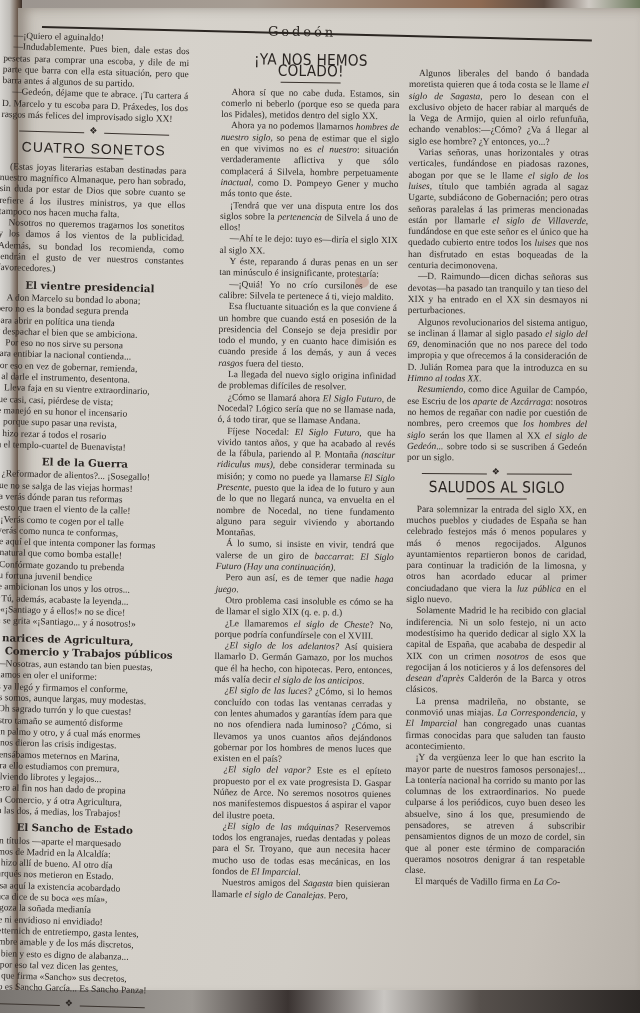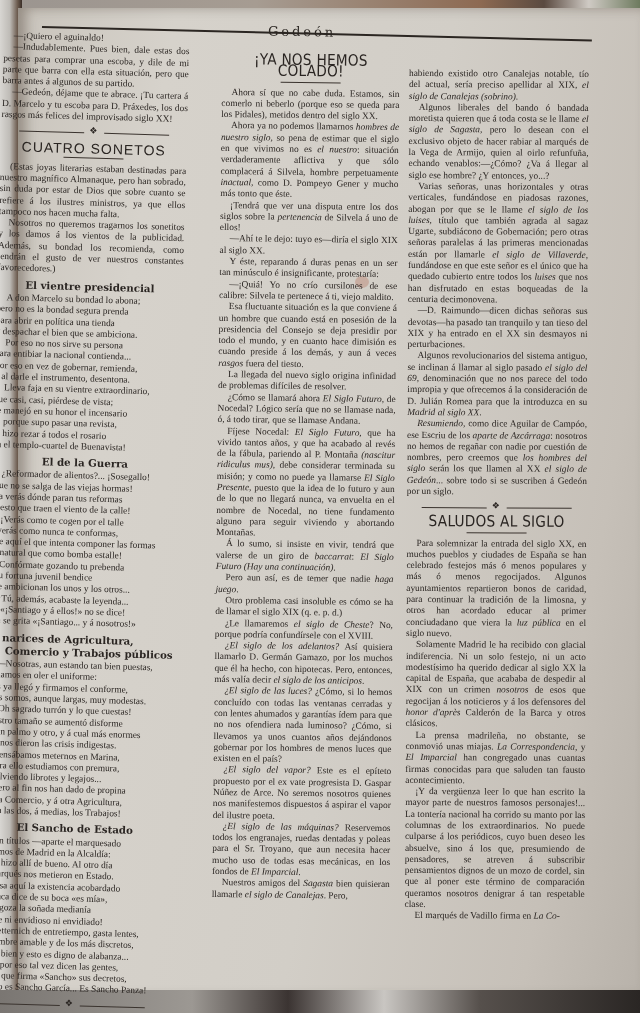--- a/index.html
+++ b/index.html
@@ -194,32 +194,31 @@
       <p><i>¿El siglo de los adelantos?</i> Así quisiera llamarlo D. Germán Gamazo, por los muchos que él ha hecho, con hipotecas. Pero, entonces, más valía decir <i>el siglo de los anticipos</i>.</p>
       <p><i>¿El siglo de las luces?</i> ¿Cómo, si lo hemos concluído con todas las ventanas cerradas y con lentes ahumados y garantías ídem para que no nos ofendiera nada luminoso? ¿Cómo, si llevamos ya unos cuantos años dejándonos gobernar por los hombres de menos luces que existen en el país?</p>
       <p><i>¿El siglo del vapor?</i> Este es el epíteto propuesto por el ex vate progresista D. Gaspar Núñez de Arce. No seremos nosotros quienes nos manifestemos dispuestos á aspirar el vapor del ilustre poeta.</p>
       <p><i>¿El siglo de las máquinas?</i> Reservemos todos los engranajes, ruedas dentadas y poleas para el Sr. Troyano, que aun necesita hacer mucho uso de todas esas mecánicas, en los fondos de <i>El Imparcial</i>.</p>
       <p>Nuestros amigos del <i>Sagasta</i> bien quisieran llamarle <i>el siglo de Canalejas</i>. Pero,</p>
     </div>
 </div>
 
 <div class="col col3">
   <div id="c3-a">
-      <p class="noind">habiendo existido otro Canalejas notable, tío del actual, sería preciso apellidar al XIX, <i>el siglo de Canalejas (sobrino)</i>.</p>
       <p>Algunos liberales del bando ó bandada moretista quieren que á toda costa se le llame <i>el siglo de Sagasta</i>, pero lo desean con el exclusivo objeto de hacer rabiar al marqués de la Vega de Armijo, quien al oirlo refunfuña, echando venablos:—¿Cómo? ¿Va á llegar al siglo ese hombre? ¿Y entonces, yo...?</p>
       <p>Varias señoras, unas horizontales y otras verticales, fundándose en piadosas razones, abogan por que se le llame <i>el siglo de los luises</i>, título que también agrada al sagaz Ugarte, subdiácono de Gobernación; pero otras señoras paralelas á las primeras mencionadas están por llamarle <i>el siglo de Villaverde</i>, fundándose en que este señor es el único que ha quedado cubierto entre todos los <i>luises</i> que nos han disfrutado en estas boqueadas de la centuria decimonovena.</p>
       <p>—D. Raimundo—dicen dichas señoras sus devotas—ha pasado tan tranquilo y tan tieso del XIX y ha entrado en el XX sin desmayos ni perturbaciones.</p>
-      <p>Algunos revolucionarios del sistema antiguo, se inclinan á llamar al siglo pasado <i>el siglo del 69</i>, denominación que no nos parece del todo impropia y que ofrecemos á la consideración de D. Julián Romea para que la introduzca en su <i>Madrid al siglo XX</i>.</p>
+      <p>Algunos revolucionarios del sistema antiguo, se inclinan á llamar al siglo pasado <i>el siglo del 69</i>, denominación que no nos parece del todo impropia y que ofrecemos á la consideración de D. Julián Romea para que la introduzca en su <i>Himno al todas XX</i>.</p>
       <p><i>Resumiendo</i>, como dice Aguilar de Campóo, ese Escriu de los <i>aparte de Azcárraga</i>: nosotros no hemos de regañar con nadie por cuestión de nombres, pero creemos que <i>los hombres del siglo</i> serán los que llamen al XX <i>el siglo de Gedeón</i>... sobre todo si se suscriben á Gedeón por un siglo.</p>
     </div>
   <div class="orn">
       <span>❖</span>
     </div>
   <h2 class="big">SALUDOS AL SIGLO</h2>
   <div class="rule-short"></div>
   <div id="c3-b">
       <p>Para solemnizar la entrada del siglo XX, en muchos pueblos y ciudades de España se han celebrado festejos más ó menos populares y más ó menos regocijados. Algunos ayuntamientos repartieron bonos de caridad, para continuar la tradición de la limosna, y otros han acordado educar al primer conciudadano que viera la <i>luz pública</i> en el siglo nuevo.</p>
-      <p>Solamente Madrid le ha recibido con glacial indiferencia. Ni un solo festejo, ni un acto modestísimo ha querido dedicar al siglo XX la capital de España, que acababa de despedir al XIX con un crimen <i>nosotros</i> de esos que regocijan á los noticieros y á los defensores del <i>honor d'après</i> Calderón de la Barca y otros clásicos.</p>
+      <p>Solamente Madrid le ha recibido con glacial indiferencia. Ni un solo festejo, ni un acto modestísimo ha querido dedicar al siglo XX la capital de España, que acababa de despedir al XIX con un crimen <i>nosotros</i> de esos que regocijan á los noticieros y á los defensores del <i>desean d'après</i> Calderón de la Barca y otros clásicos.</p>
       <p>La prensa madrileña, no obstante, se conmovió unas miajas. <i>La Correspondencia</i>, y <i>El Imparcial</i> han congregado unas cuantas firmas conocidas para que saluden tan fausto acontecimiento.</p>
       <p>¡Y da vergüenza leer lo que han escrito la mayor parte de nuestros famosos personajes!... La tontería nacional ha corrido su manto por las columnas de los extraordinarios. No puede culparse á los periódicos, cuyo buen deseo les absuelve, sino á los que, presumiendo de pensadores, se atreven á subscribir pensamientos dignos de un mozo de cordel, sin que al poner este término de comparación queramos nosotros denigrar á tan respetable clase.</p>
       <p>El marqués de Vadillo firma en <i>La Co-</i></p>
     </div>
 </div>
 
 </body></html>

